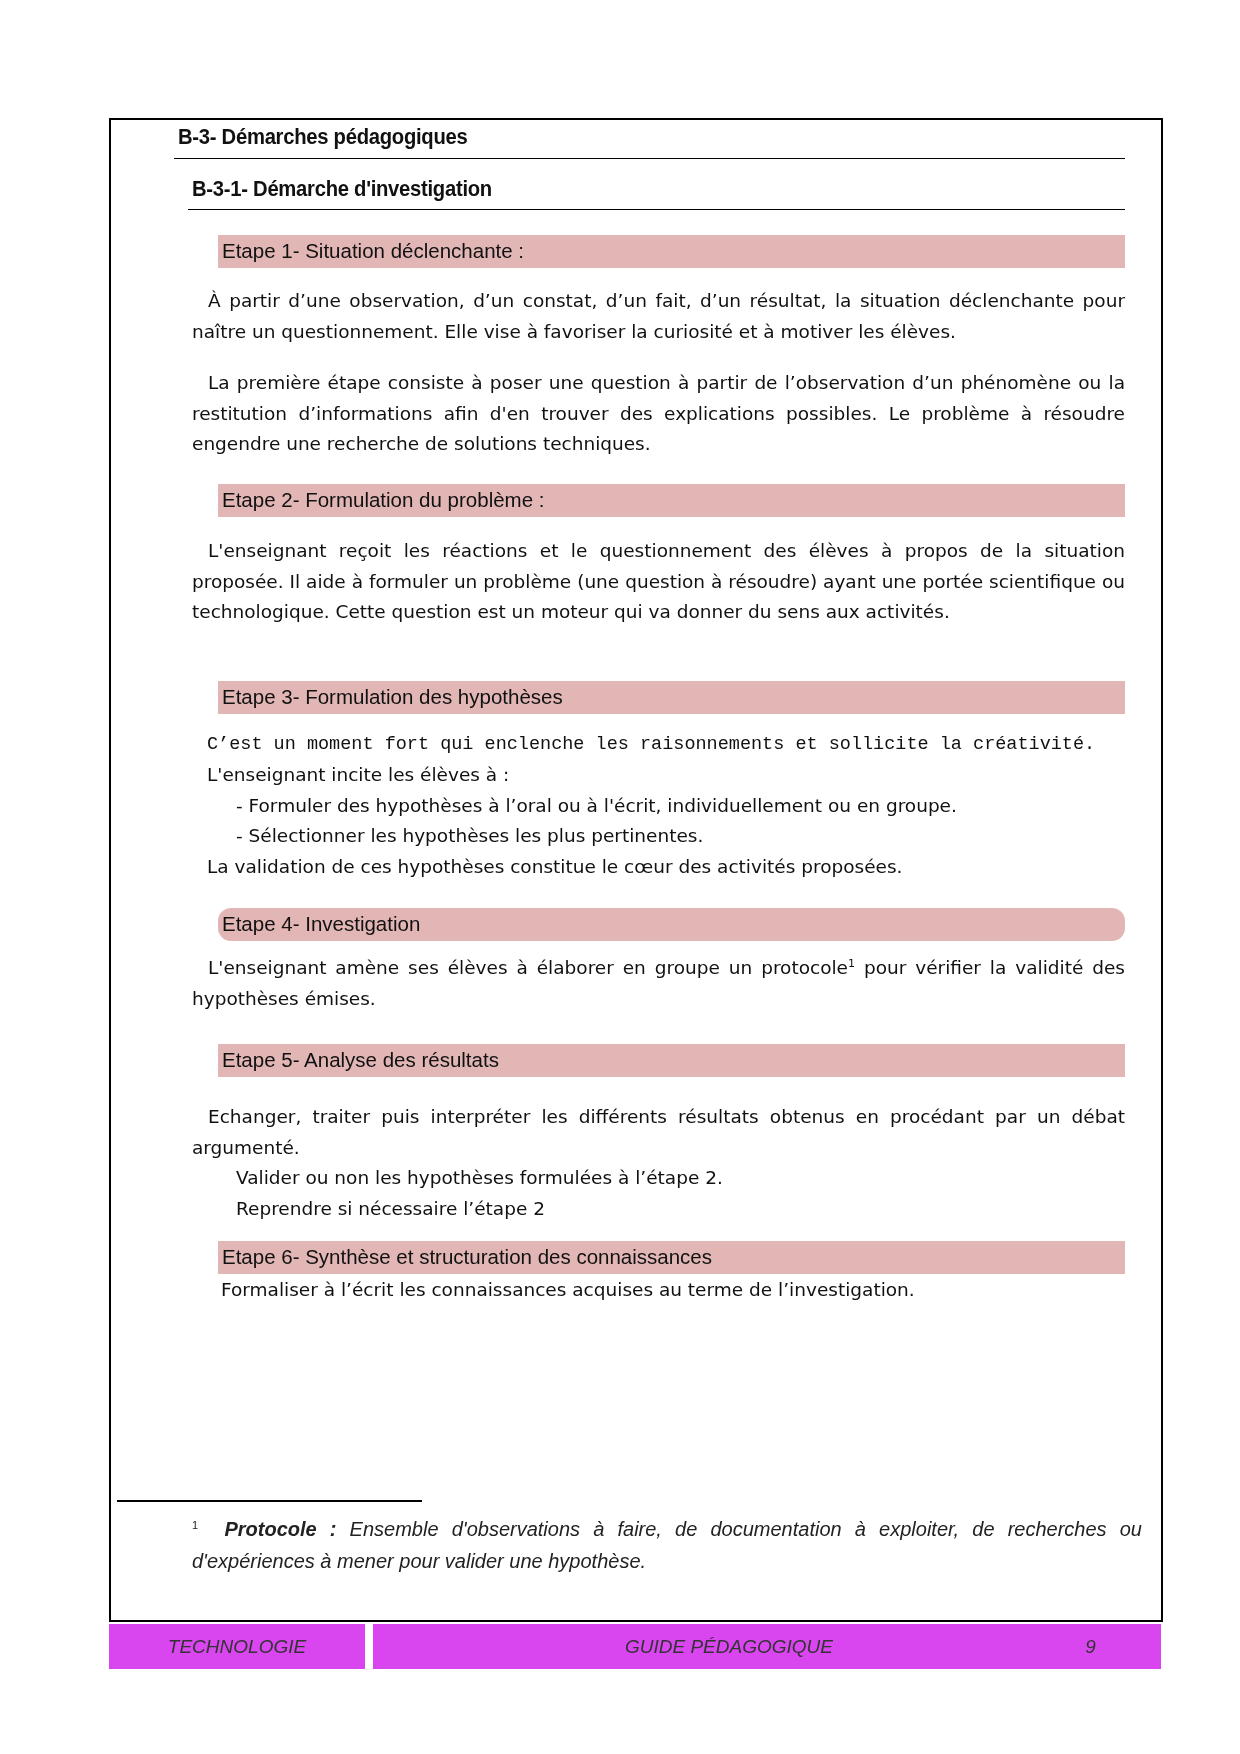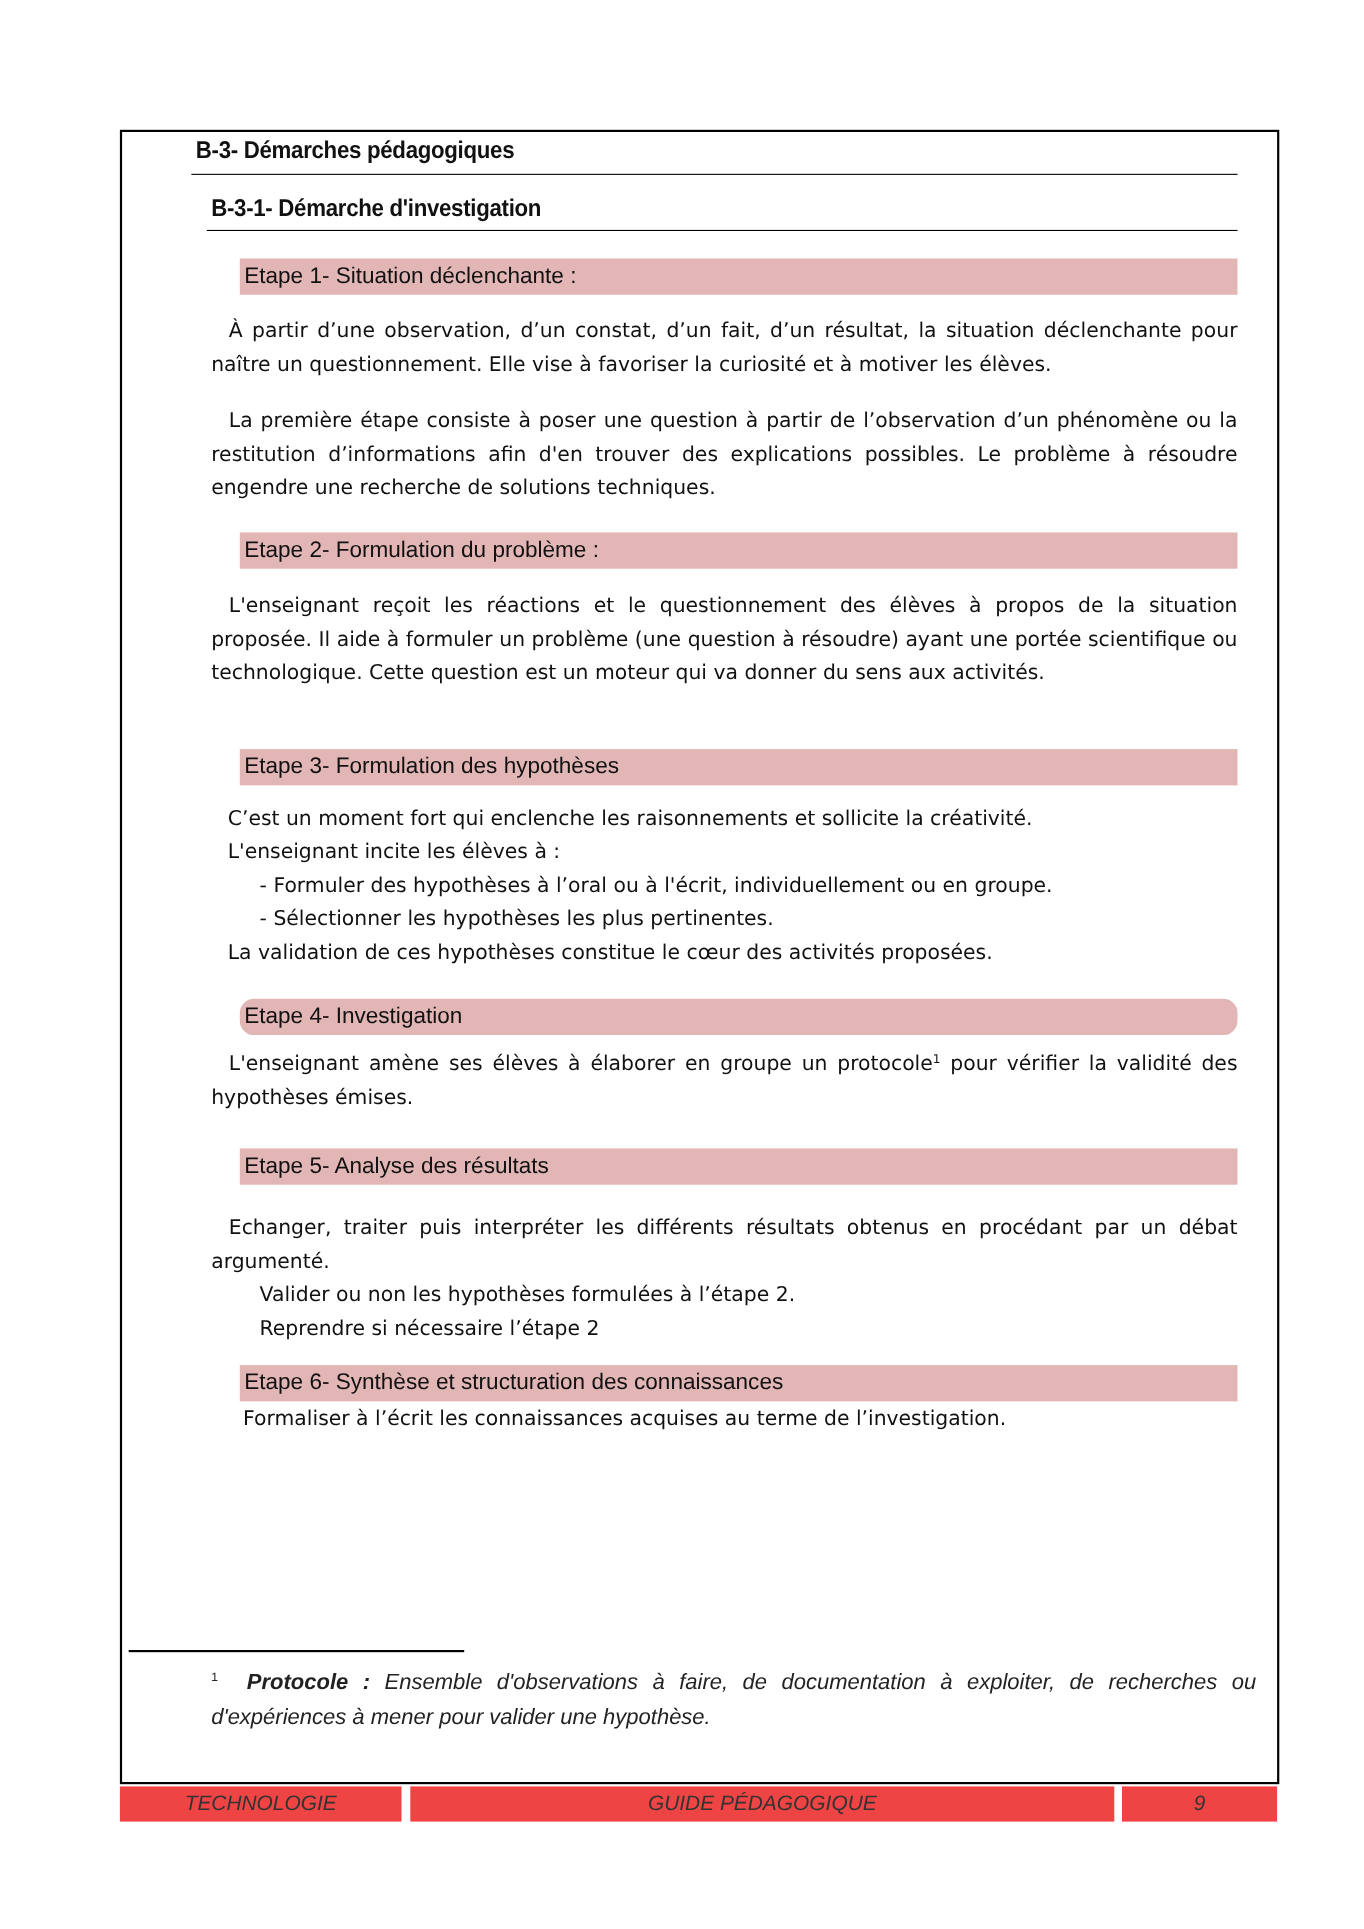--- a/index.html
+++ b/index.html
@@ -16,21 +16,21 @@
               font-size:20.5px; color:#111; white-space:nowrap; }
   .para { position:absolute; left:192px; width:933px; font-family:"DejaVu Sans", sans-serif; font-size:18.5px;
           line-height:30.5px; text-align:justify; color:#111; margin:0; }
   .para.indent { text-indent:16px; }
   .line { position:absolute; font-family:"DejaVu Sans", sans-serif; font-size:18.5px; white-space:nowrap; color:#111; line-height:30px; }
   sup { font-size:11px; vertical-align:7px; line-height:0; }
   .fn-rule { position:absolute; left:117px; top:1500px; width:305px; border-top:2px solid #000; }
   .footnote { position:absolute; left:192px; top:1513px; width:950px; font-family:"Liberation Sans", sans-serif;
               font-style:italic; font-size:20px; line-height:32px; color:#222; text-align:justify; }
   .footnote b { font-style:italic; }
-  .footer-box { position:absolute; top:1624px; height:32px; background:#ef4444; display:flex; align-items:center; justify-content:center;
+  .footer-box { position:absolute; top:1624px; height:45px; background:#d946ef; display:flex; align-items:center; justify-content:center;
                 font-family:"Liberation Sans", sans-serif; font-style:italic; font-size:19px; color:#333; }
 </style>
 </head>
 <body>
 
 <div class="frame"></div>
 
 <div class="h1">B-3- Démarches pédagogiques</div>
 <div class="rule" style="left:174px; top:158px; width:951px;"></div>
 
@@ -44,21 +44,21 @@
 <p class="para indent" style="top:368px;">La première étape consiste à poser une question à partir de l’observation d’un phénomène ou la restitution d’informations afin d'en trouver des explications possibles. Le problème à résoudre engendre une recherche de solutions techniques.</p>
 
 <div class="bar" style="top:484px;">
   <span>Etape 2- Formulation du problème :</span>
 </div>
 <p class="para indent" style="top:536px;">L'enseignant reçoit les réactions et le questionnement des élèves à propos de la situation proposée. Il aide à formuler un problème (une question à résoudre) ayant une portée scientifique ou technologique. Cette question est un moteur qui va donner du sens aux activités.</p>
 
 <div class="bar" style="top:681px;">
   <span>Etape 3- Formulation des hypothèses</span>
 </div>
-<div class="line" style="left:207px; top:730px;">C’est un moment fort qui enclenche les raisonnements et sollicite la créativité.</div>
+<div class="line" style="left:207px; top:730px;font-family:Liberation Mono, monospace;">C’est un moment fort qui enclenche les raisonnements et sollicite la créativité.</div>
 <div class="line" style="left:207px; top:760px;">L'enseignant incite les élèves à :</div>
 <div class="line" style="left:236px; top:791px;">- Formuler des hypothèses à l’oral ou à l'écrit, individuellement ou en groupe.</div>
 <div class="line" style="left:236px; top:821px;">- Sélectionner les hypothèses les plus pertinentes.</div>
 <div class="line" style="left:207px; top:852px;">La validation de ces hypothèses constitue le cœur des activités proposées.</div>
 
 <div class="bar" style="top:908px;border-radius:13px;">
   <span>Etape 4- Investigation</span>
 </div>
 <p class="para indent" style="top:953px;"><span>L'enseignant amène ses élèves à élaborer en groupe un protocole</span><sup>1</sup><span> pour vérifier la validité des hypothèses émises.</span></p>
 
@@ -73,18 +73,18 @@
   <span>Etape 6- Synthèse et structuration des connaissances</span>
 </div>
 <div class="line" style="left:221px; top:1275px;">Formaliser à l’écrit les connaissances acquises au terme de l’investigation.</div>
 
 <div class="fn-rule"></div>
 <div class="footnote"><sup style="font-style:normal;">1</sup>&nbsp; <b>Protocole :</b><span> Ensemble d'observations à faire, de documentation à exploiter, de recherches ou d'expériences à mener pour valider une hypothèse.</span></div>
 
 <div class="footer-box" style="left:109px; width:256px;">
   <span>TECHNOLOGIE</span>
 </div>
-<div class="footer-box" style="left:373px; width:640px;">
+<div class="footer-box" style="left:373px; width:640px;padding-left:36px;">
   <span>GUIDE PÉDAGOGIQUE</span>
 </div>
 <div class="footer-box" style="left:1020px; width:141px;">
   <span>9</span>
 </div>
 
 </body></html>

